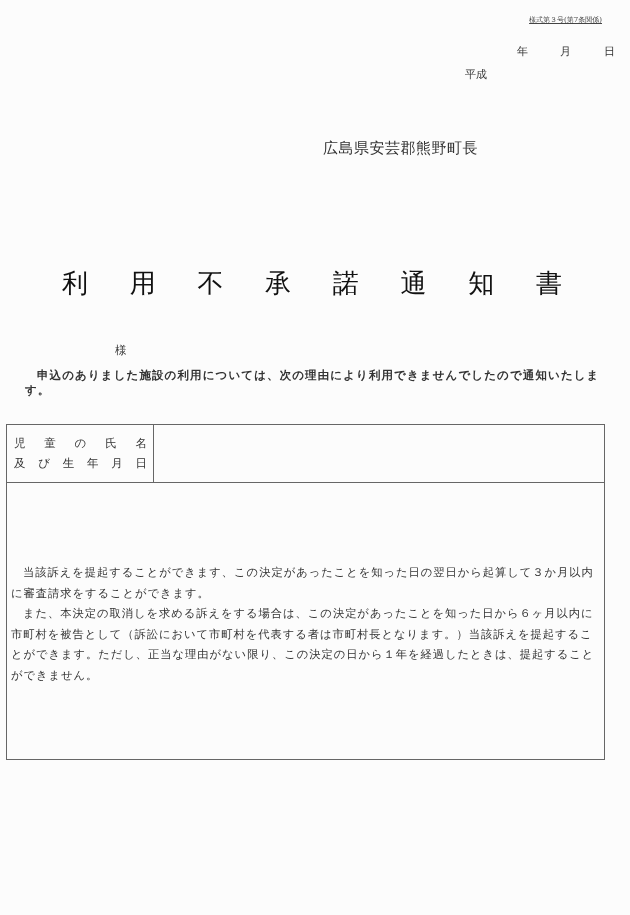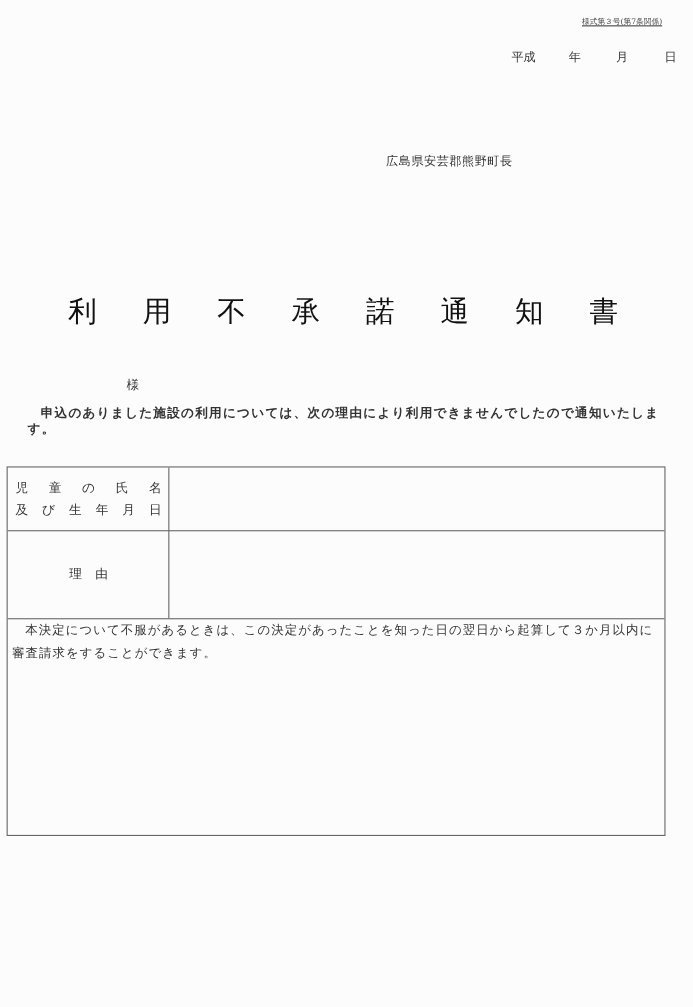--- a/index.html
+++ b/index.html
@@ -26,31 +26,30 @@
     }
     .date-line {
       top: 44px;
       left: 465px;
       font-size: 11px;
       color: #333;
       display: flex;
       white-space: nowrap;
     }
     .date-line span { display: inline-block; }
-    .date-era { width: 52px; }
+    .date-era { width: 52px; margin-top: 23px; }
     .date-year { width: 43px; }
     .date-month { width: 44px; }
     .issuer {
       top: 139px;
       left: 323px;
-      font-size: 11px;
+      font-size: 15px;
       color: #333;
       letter-spacing: 0.5px;
       white-space: nowrap;
-      margin-left: 28px;
     }
     .doc-title {
       top: 266px;
       left: 62px;
       width: 500px;
       display: flex;
       justify-content: space-between;
       font-size: 26px;
       color: #111;
     }
@@ -189,23 +188,18 @@
         <span>び</span>
         <span>生</span>
         <span>年</span>
         <span>月</span>
         <span>日</span>
       </div>
     </div>
     <div class="value-cell"></div>
   </div>
 
-  <div class="row-reason">
-    <div class="label-cell">
-      <div class="reason-label">理由</div>
-    </div>
-    <div class="value-cell"></div>
-  </div>
 
   <div class="notice">
-    <p>本決定について不服があるときは、この決定があったことを知った日の翌日から起算して３か月以内に審査請求をすることができます。</p>
+    <p>当該訴えを提起することができます、この決定があったことを知った日の翌日から起算して３か月以内に審査請求をすることができます。</p>
+    <p>また、本決定の取消しを求める訴えをする場合は、この決定があったことを知った日から６ヶ月以内に市町村を被告として（訴訟において市町村を代表する者は市町村長となります。）当該訴えを提起することができます。ただし、正当な理由がない限り、この決定の日から１年を経過したときは、提起することができません。</p>
   </div>
 </div>
 
 </body></html>

